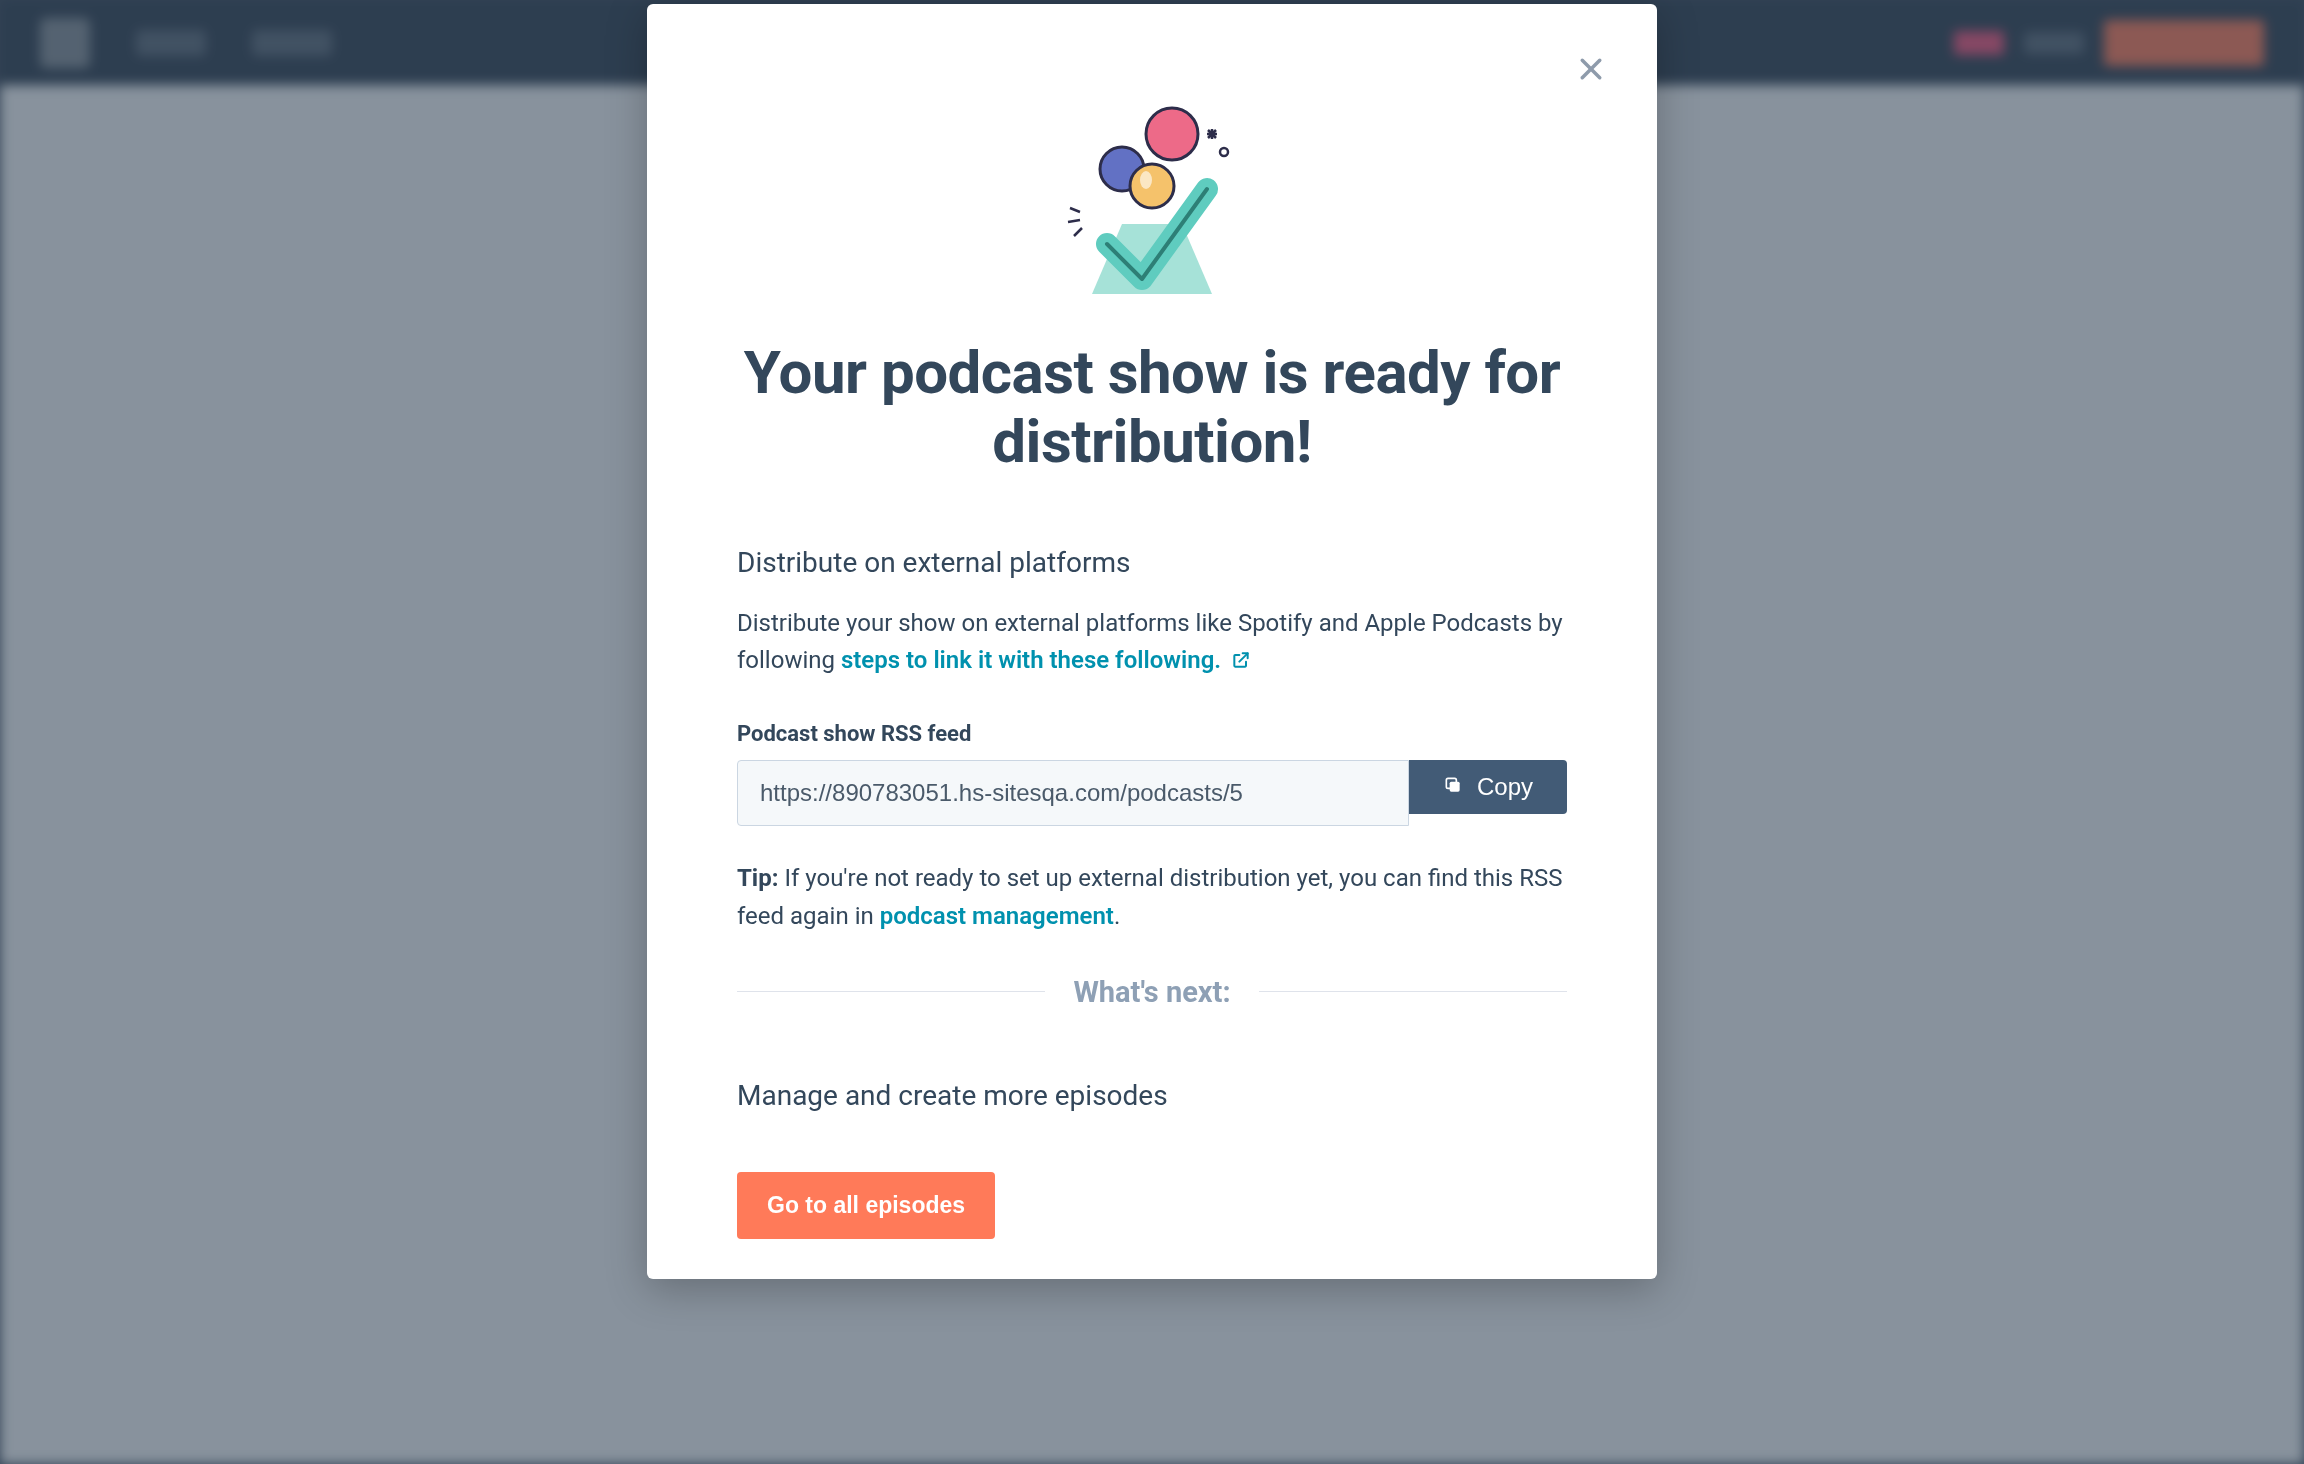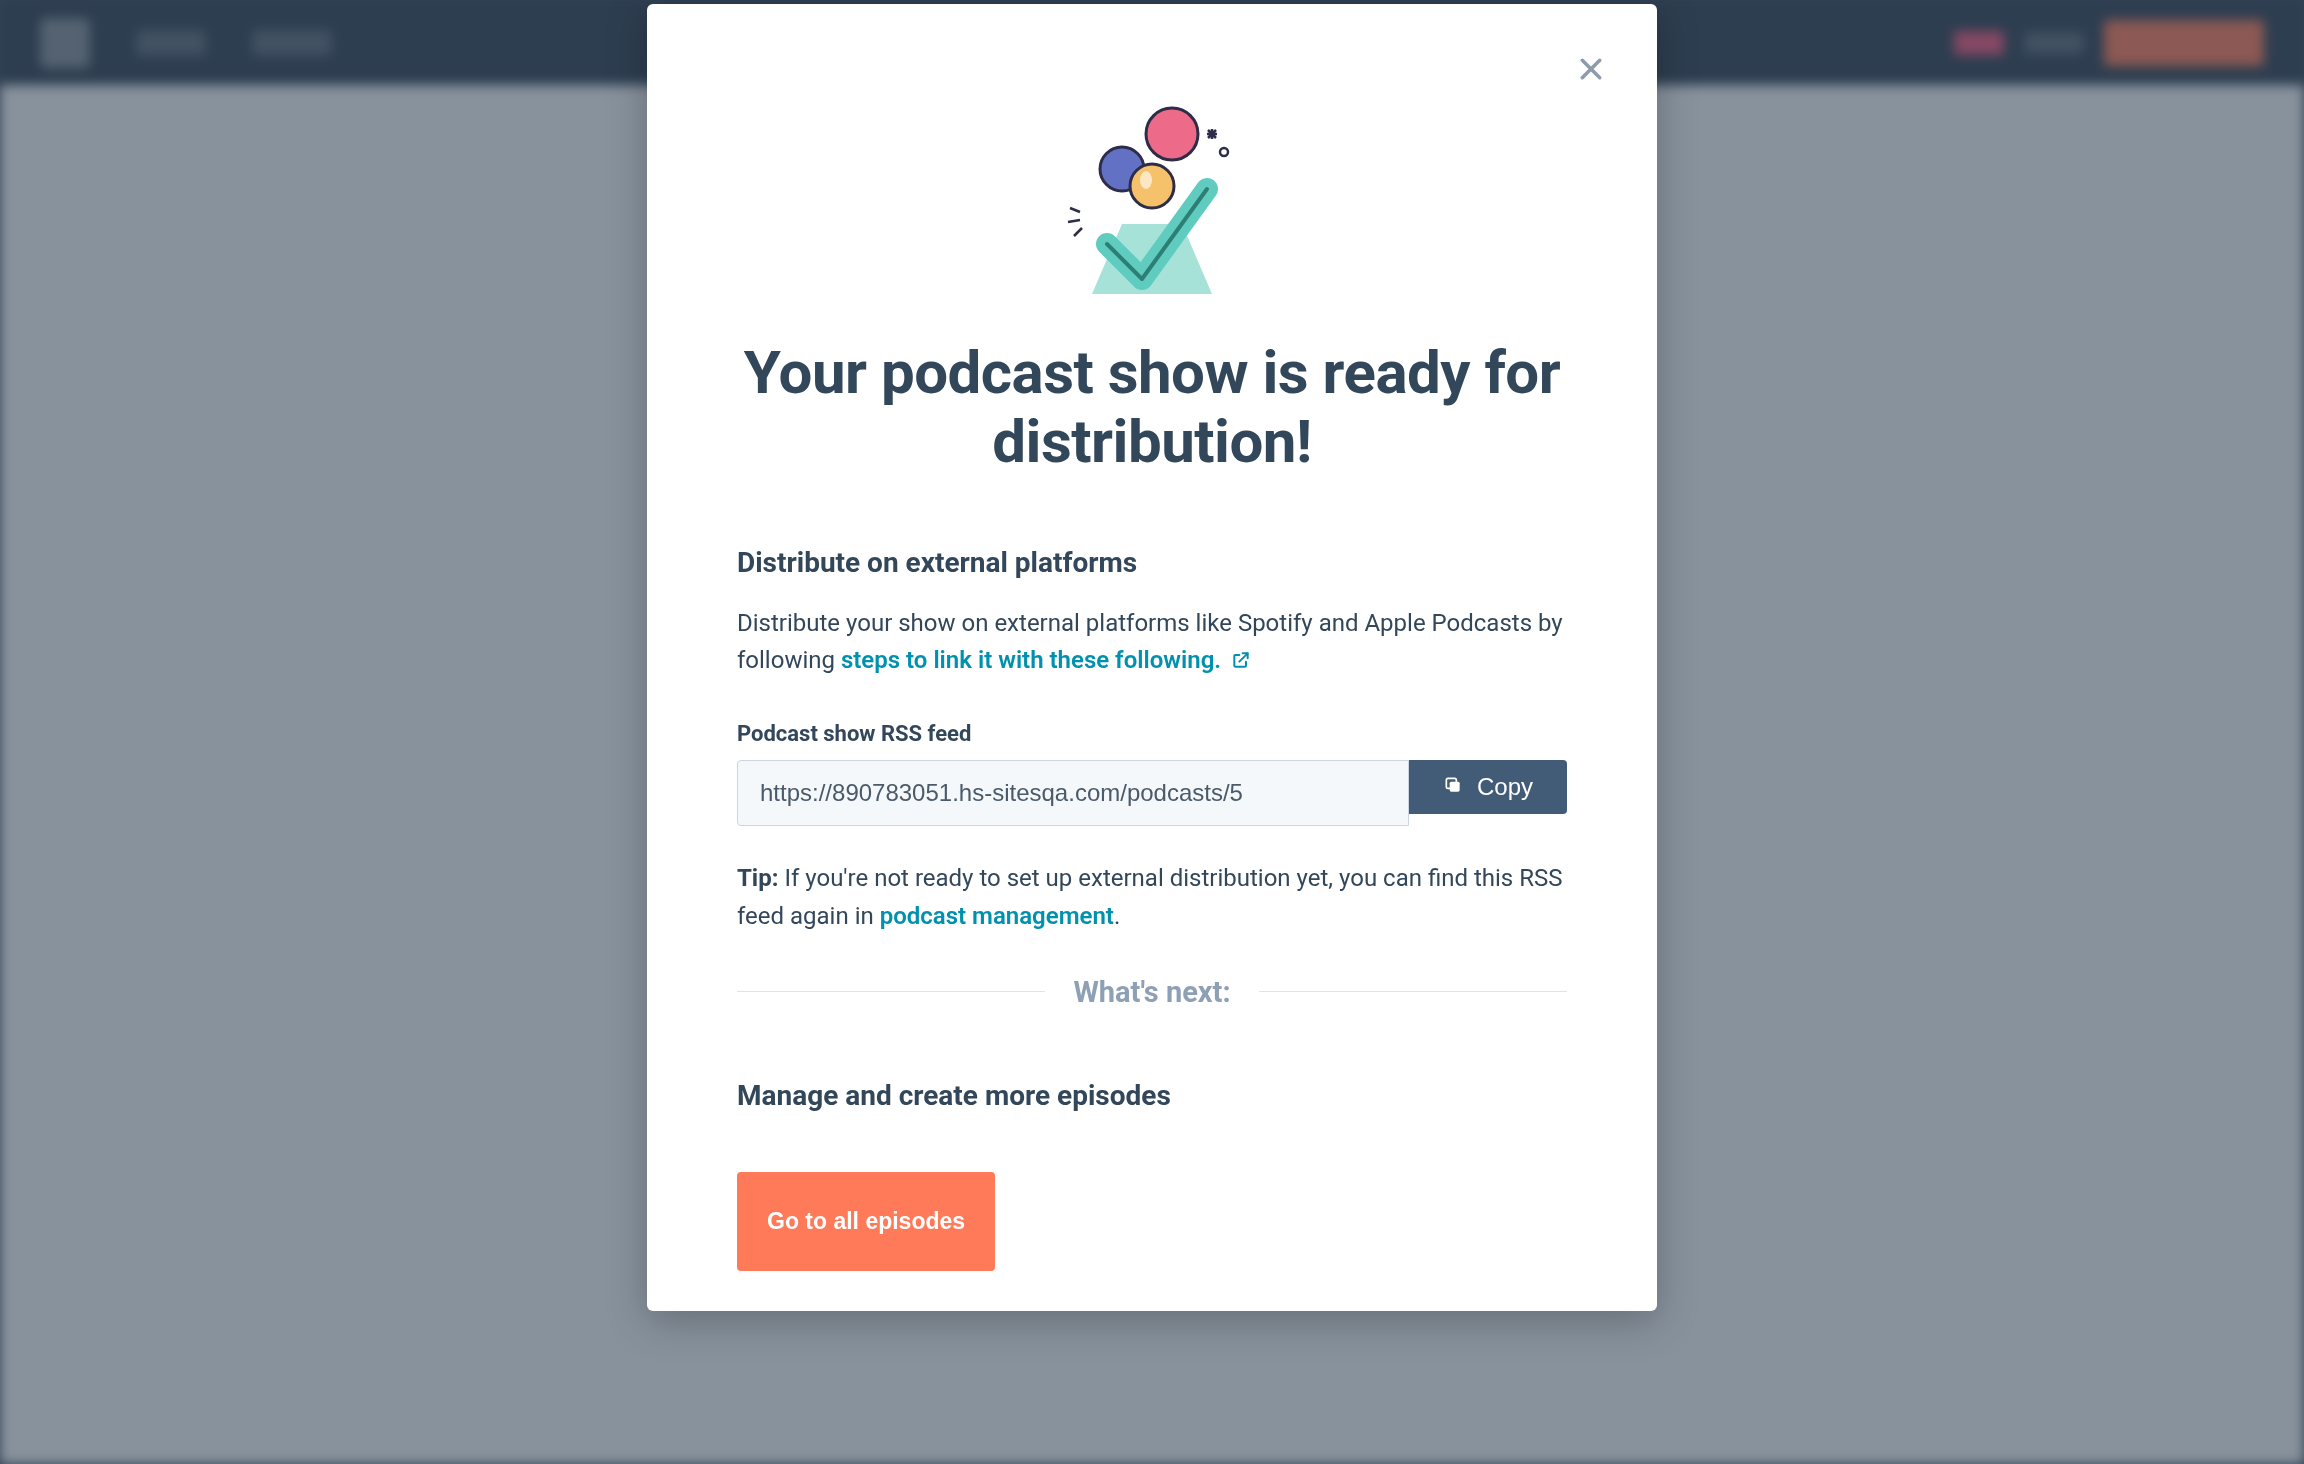--- a/index.html
+++ b/index.html
@@ -80,21 +80,21 @@
     margin: 0 60px 70px;
     letter-spacing: -0.5px;
   }
 
   .content {
     padding: 0 90px;
     color: #33475b;
   }
   .content h3 {
     font-size: 28px;
-    font-weight: 700;
+    font-weight: 400;
     margin-bottom: 26px;
     color:#33475b;
   }
   .content p {
     font-size: 24px;
     line-height: 1.55;
     color:#33475b;
     margin-bottom: 40px;
   }
   a.link { color: #0091ae; font-weight: 600; text-decoration: none; }
@@ -160,21 +160,21 @@
     font-weight:700;
     color:#8ea0b5;
   }
 
   .orange-btn {
     background:#ff7a59;
     border:none;
     color:#fff;
     font-size:23px;
     font-weight:600;
-    padding: 36px 30px;
+    padding: 20px 30px;
     border-radius:4px;
     cursor:pointer;
   }
 </style>
 </head>
 <body>
 
 <div class="backdrop">
   <div class="topnav">
     <div class="topnav-left">

